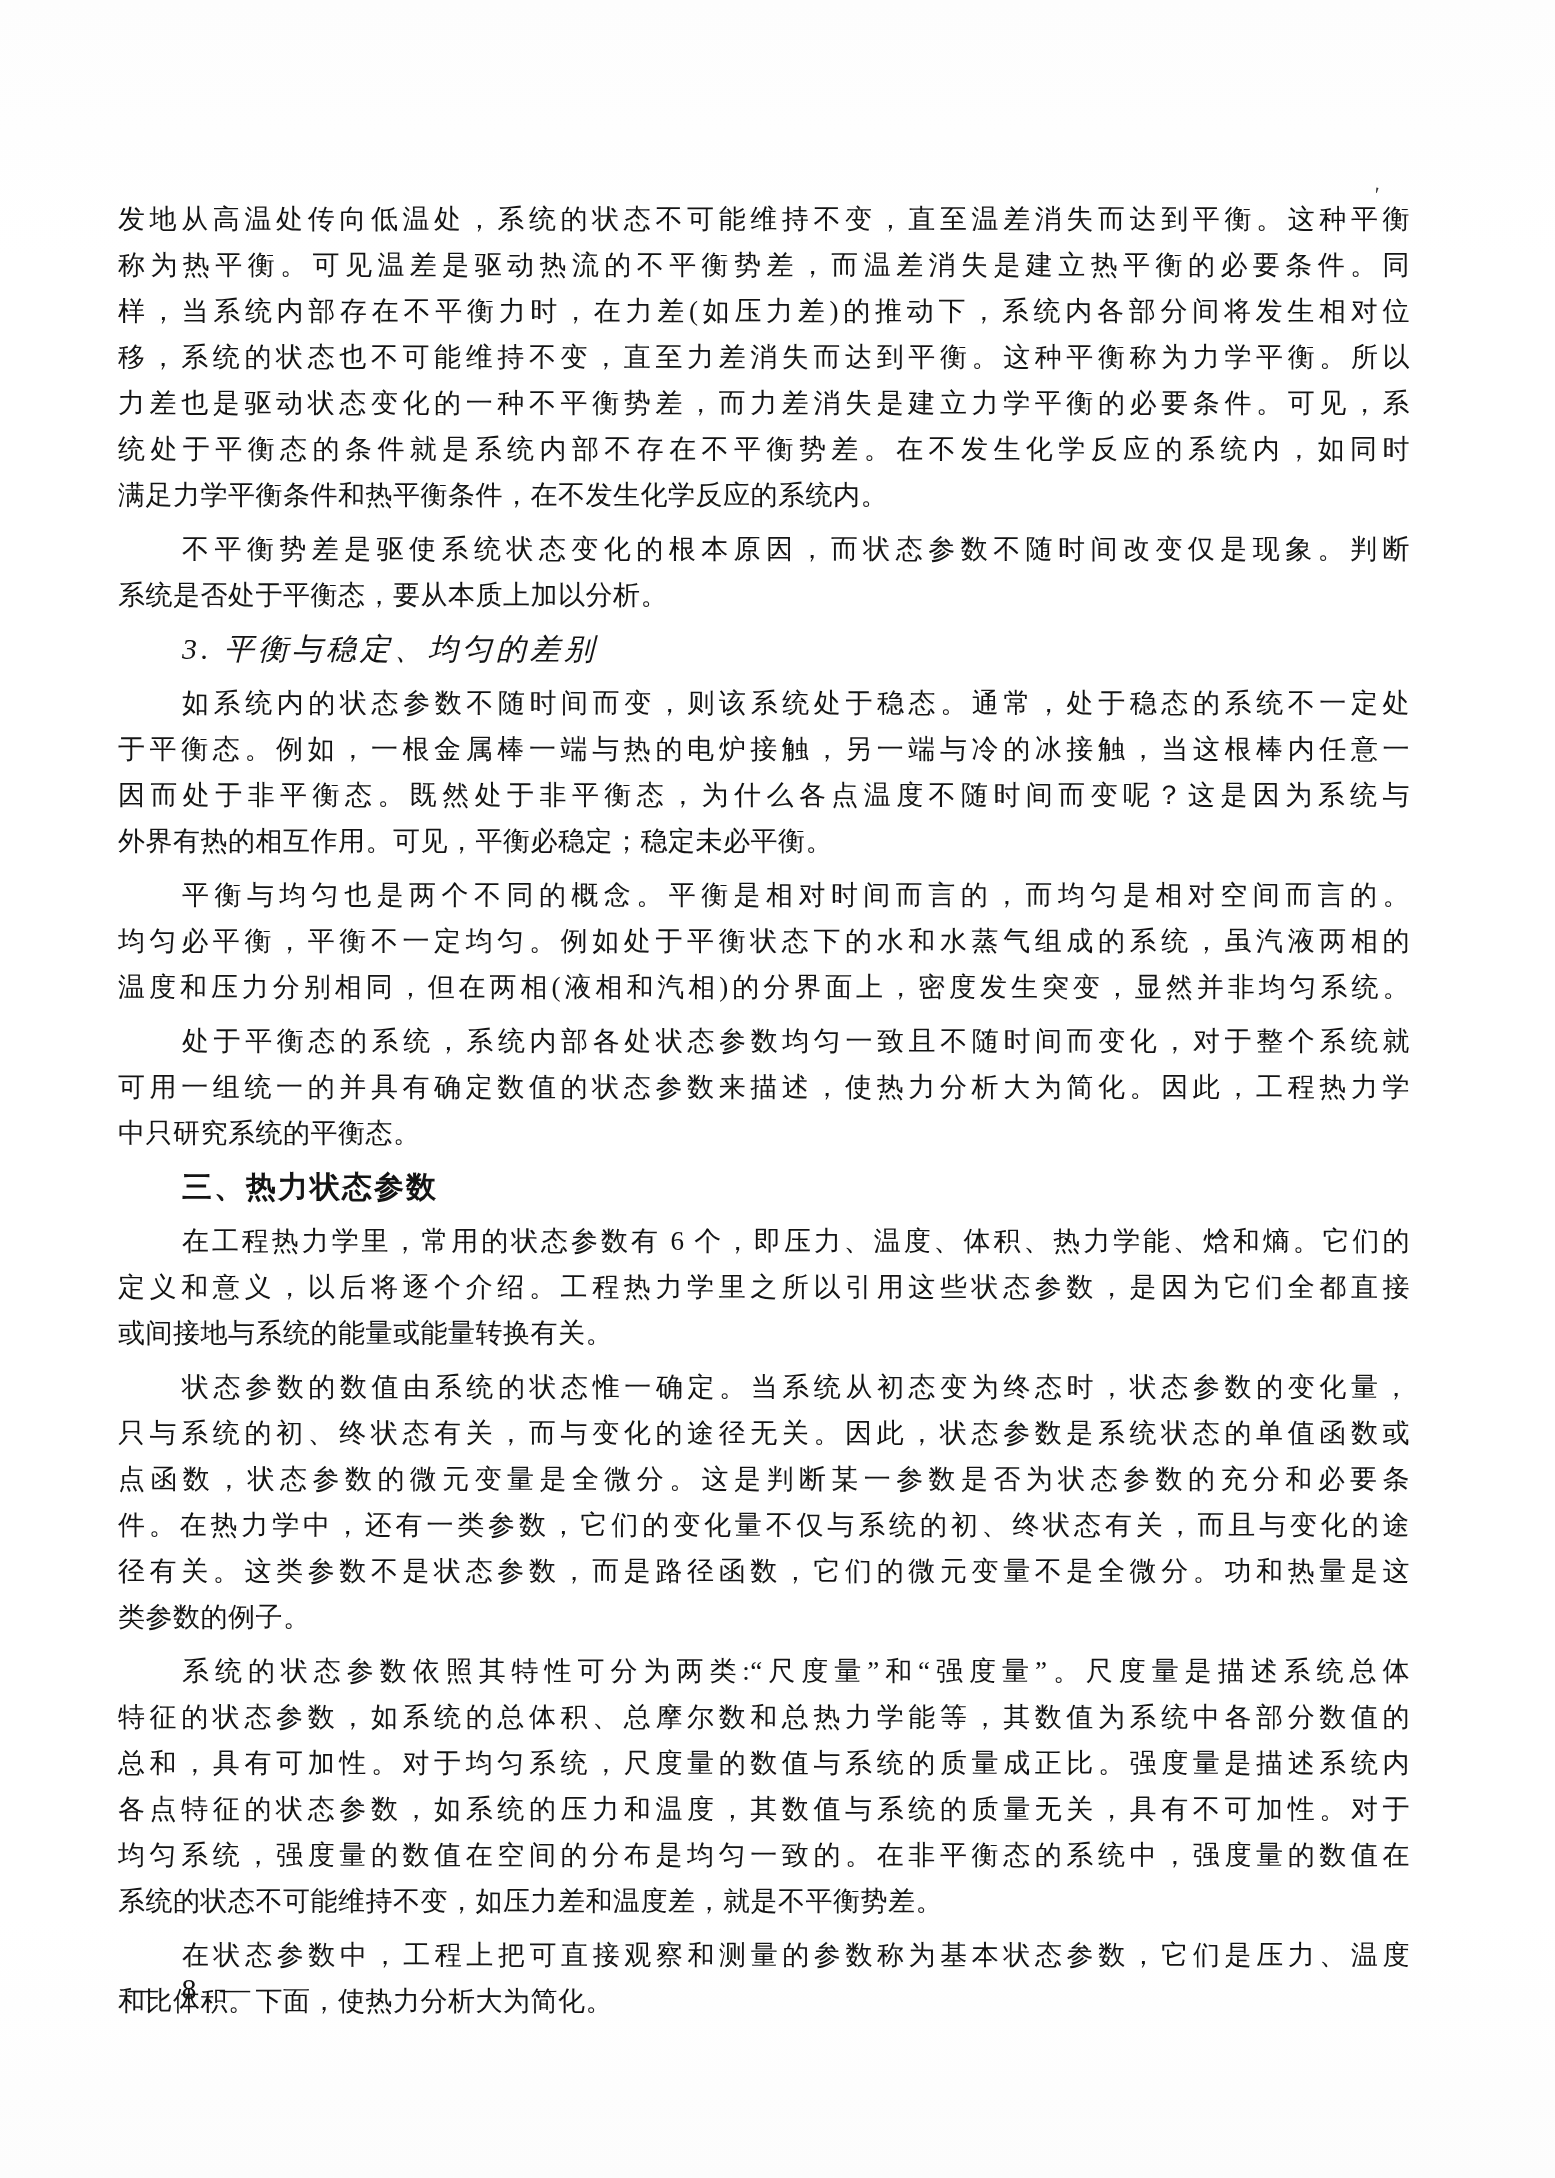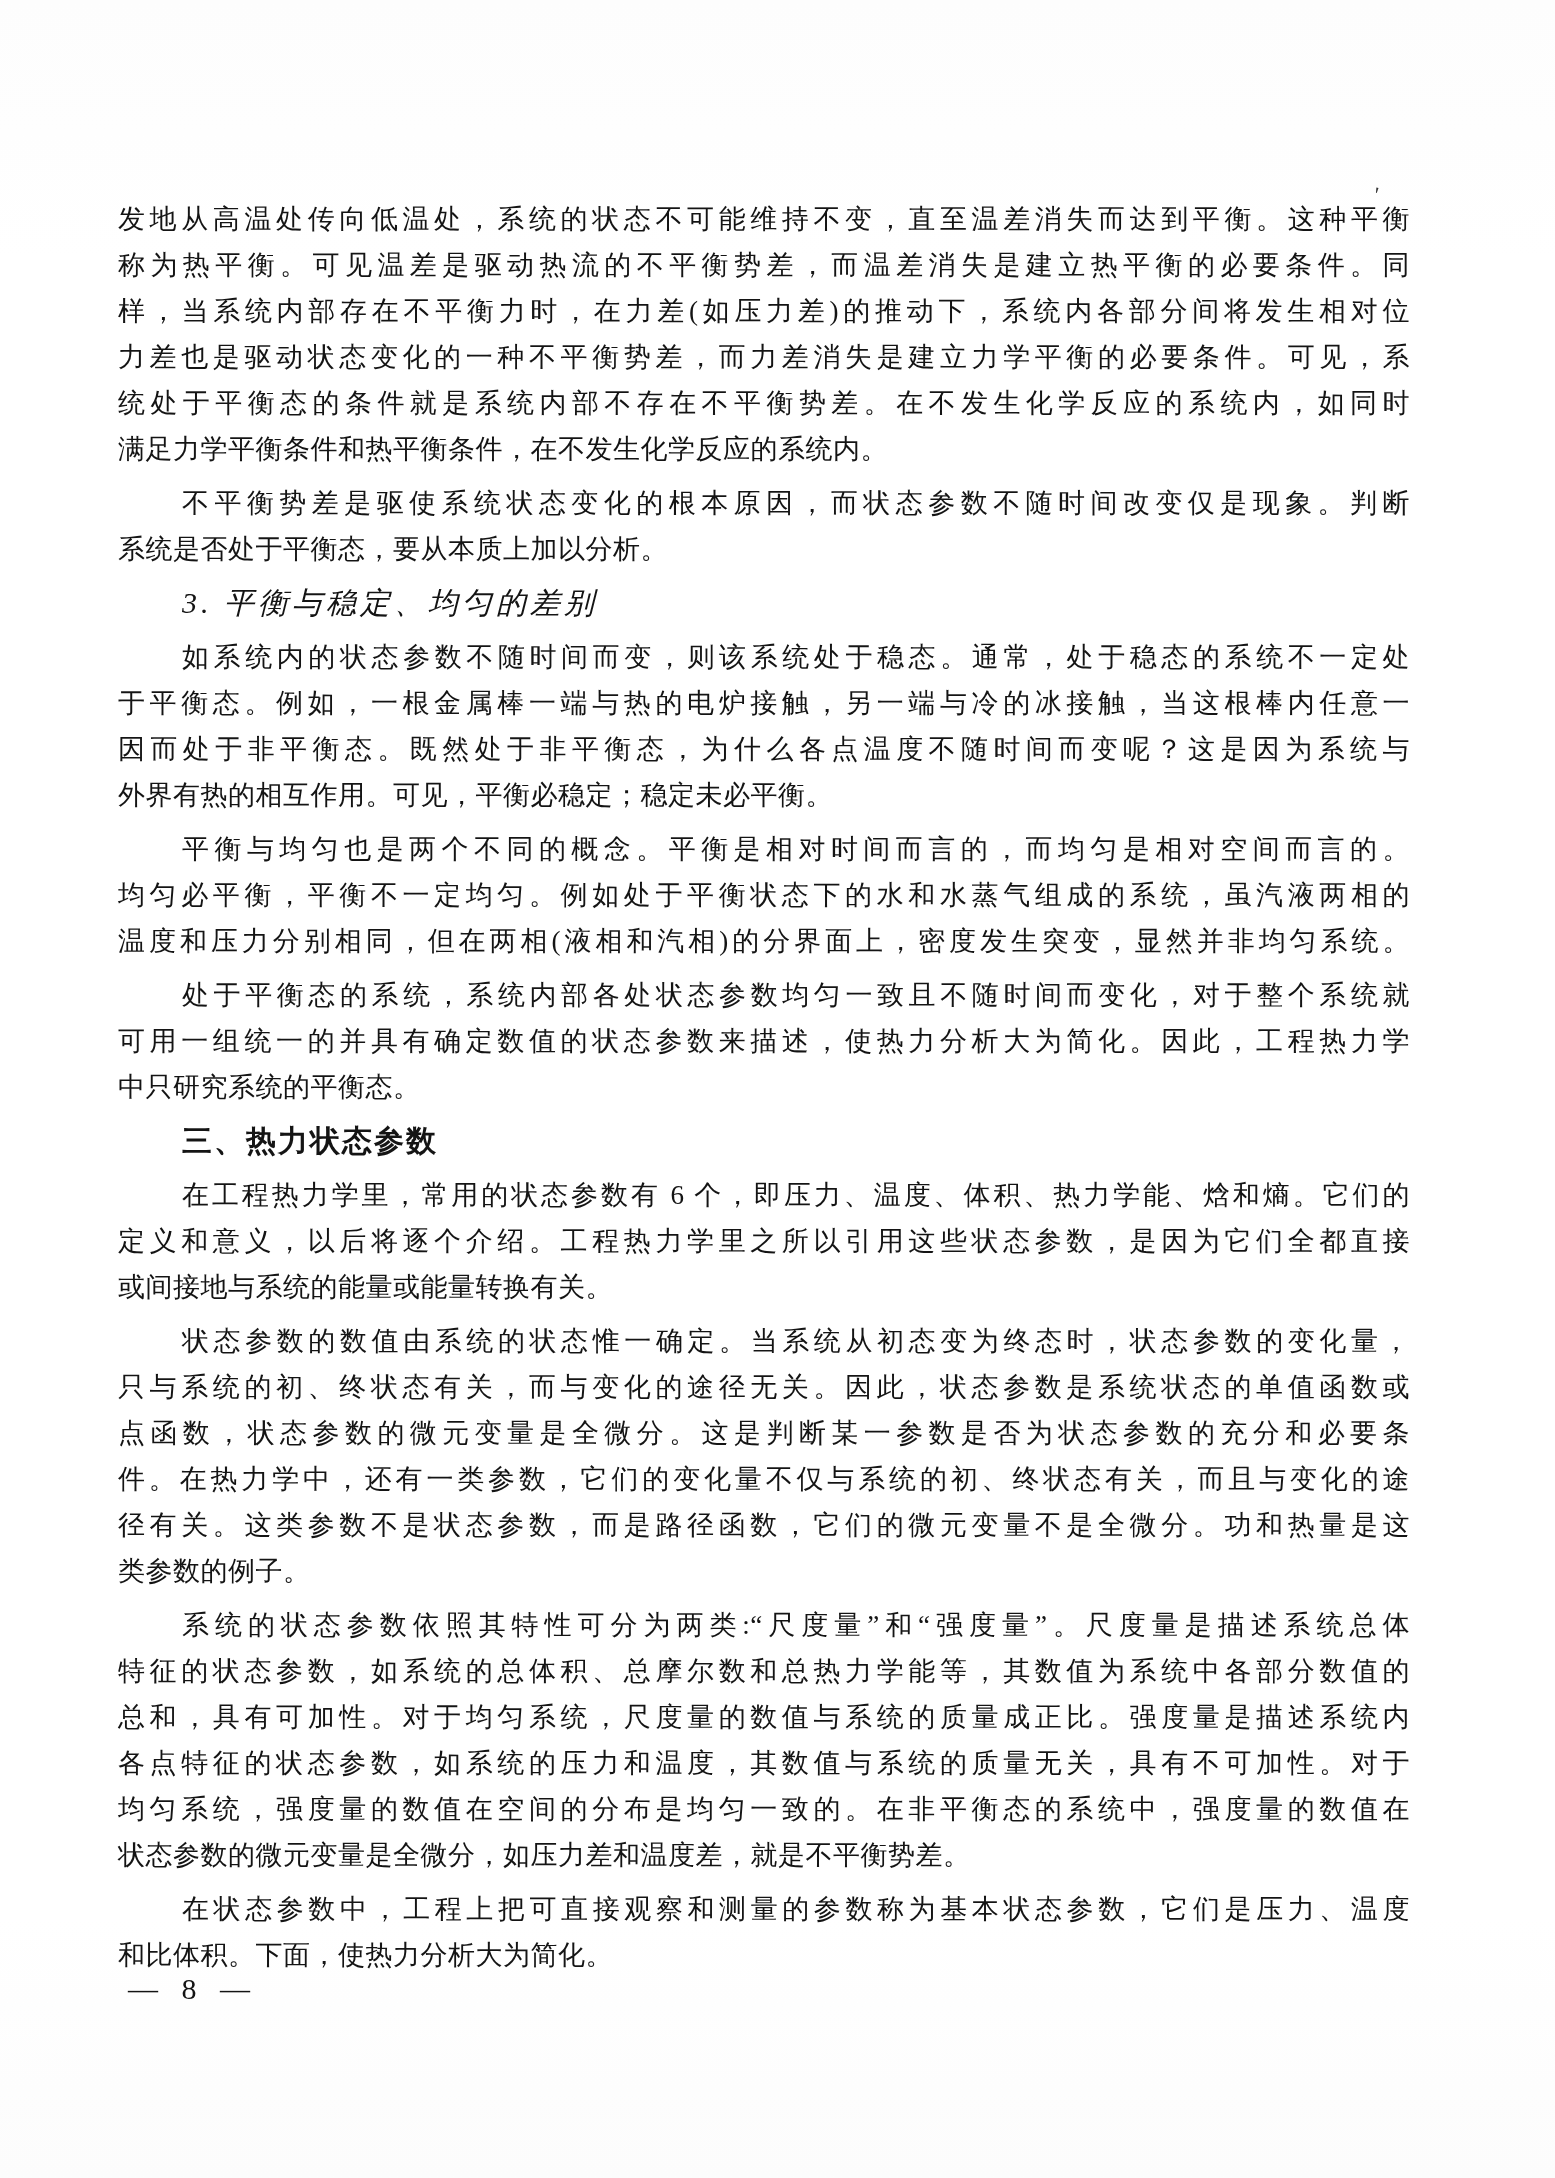--- a/index.html
+++ b/index.html
@@ -74,20 +74,21 @@
 </head>
 <body>
 
 <div class="page">
   <span class="speckle">'</span>
 
   <div class="text-column">
       <div class="line fill">发地从高温处传向低温处，系统的状态不可能维持不变，直至温差消失而达到平衡。这种平衡</div>
       <div class="line fill">称为热平衡。可见温差是驱动热流的不平衡势差，而温差消失是建立热平衡的必要条件。同</div>
       <div class="line fill">样，当系统内部存在不平衡力时，在力差(如压力差)的推动下，系统内各部分间将发生相对位</div>
+      <div class="line fill">移，系统的状态也不可能维持不变，直至力差消失而达到平衡。这种平衡称为力学平衡。所以</div>
       <div class="line fill">力差也是驱动状态变化的一种不平衡势差，而力差消失是建立力学平衡的必要条件。可见，系</div>
       <div class="line fill">统处于平衡态的条件就是系统内部不存在不平衡势差。在不发生化学反应的系统内，如同时</div>
       <div class="line">满足力学平衡条件和热平衡条件，在不发生化学反应的系统内。</div>
       <div class="line indent fill">不平衡势差是驱使系统状态变化的根本原因，而状态参数不随时间改变仅是现象。判断</div>
       <div class="line">系统是否处于平衡态，要从本质上加以分析。</div>
       <div class="line indent kai">3. 平衡与稳定、均匀的差别</div>
       <div class="line indent fill">如系统内的状态参数不随时间而变，则该系统处于稳态。通常，处于稳态的系统不一定处</div>
       <div class="line fill">于平衡态。例如，一根金属棒一端与热的电炉接触，另一端与冷的冰接触，当这根棒内任意一</div>
       <div class="line fill">因而处于非平衡态。既然处于非平衡态，为什么各点温度不随时间而变呢？这是因为系统与</div>
       <div class="line">外界有热的相互作用。可见，平衡必稳定；稳定未必平衡。</div>
@@ -105,19 +106,19 @@
       <div class="line fill">只与系统的初、终状态有关，而与变化的途径无关。因此，状态参数是系统状态的单值函数或</div>
       <div class="line fill">点函数，状态参数的微元变量是全微分。这是判断某一参数是否为状态参数的充分和必要条</div>
       <div class="line fill">件。在热力学中，还有一类参数，它们的变化量不仅与系统的初、终状态有关，而且与变化的途</div>
       <div class="line fill">径有关。这类参数不是状态参数，而是路径函数，它们的微元变量不是全微分。功和热量是这</div>
       <div class="line">类参数的例子。</div>
       <div class="line indent fill">系统的状态参数依照其特性可分为两类:“尺度量”和“强度量”。尺度量是描述系统总体</div>
       <div class="line fill">特征的状态参数，如系统的总体积、总摩尔数和总热力学能等，其数值为系统中各部分数值的</div>
       <div class="line fill">总和，具有可加性。对于均匀系统，尺度量的数值与系统的质量成正比。强度量是描述系统内</div>
       <div class="line fill">各点特征的状态参数，如系统的压力和温度，其数值与系统的质量无关，具有不可加性。对于</div>
       <div class="line fill">均匀系统，强度量的数值在空间的分布是均匀一致的。在非平衡态的系统中，强度量的数值在</div>
-      <div class="line">状态参数的微元变量是全微分，如压力差和温度差，就是不平衡势差。</div>
+      <div class="line">系统的状态不可能维持不变，如压力差和温度差，就是不平衡势差。</div>
       <div class="line indent fill">在状态参数中，工程上把可直接观察和测量的参数称为基本状态参数，它们是压力、温度</div>
       <div class="line">和比体积。下面，使热力分析大为简化。</div>
     </div>
 
   <div class="page-number">— 8 —</div>
 </div>
 
 </body></html>

